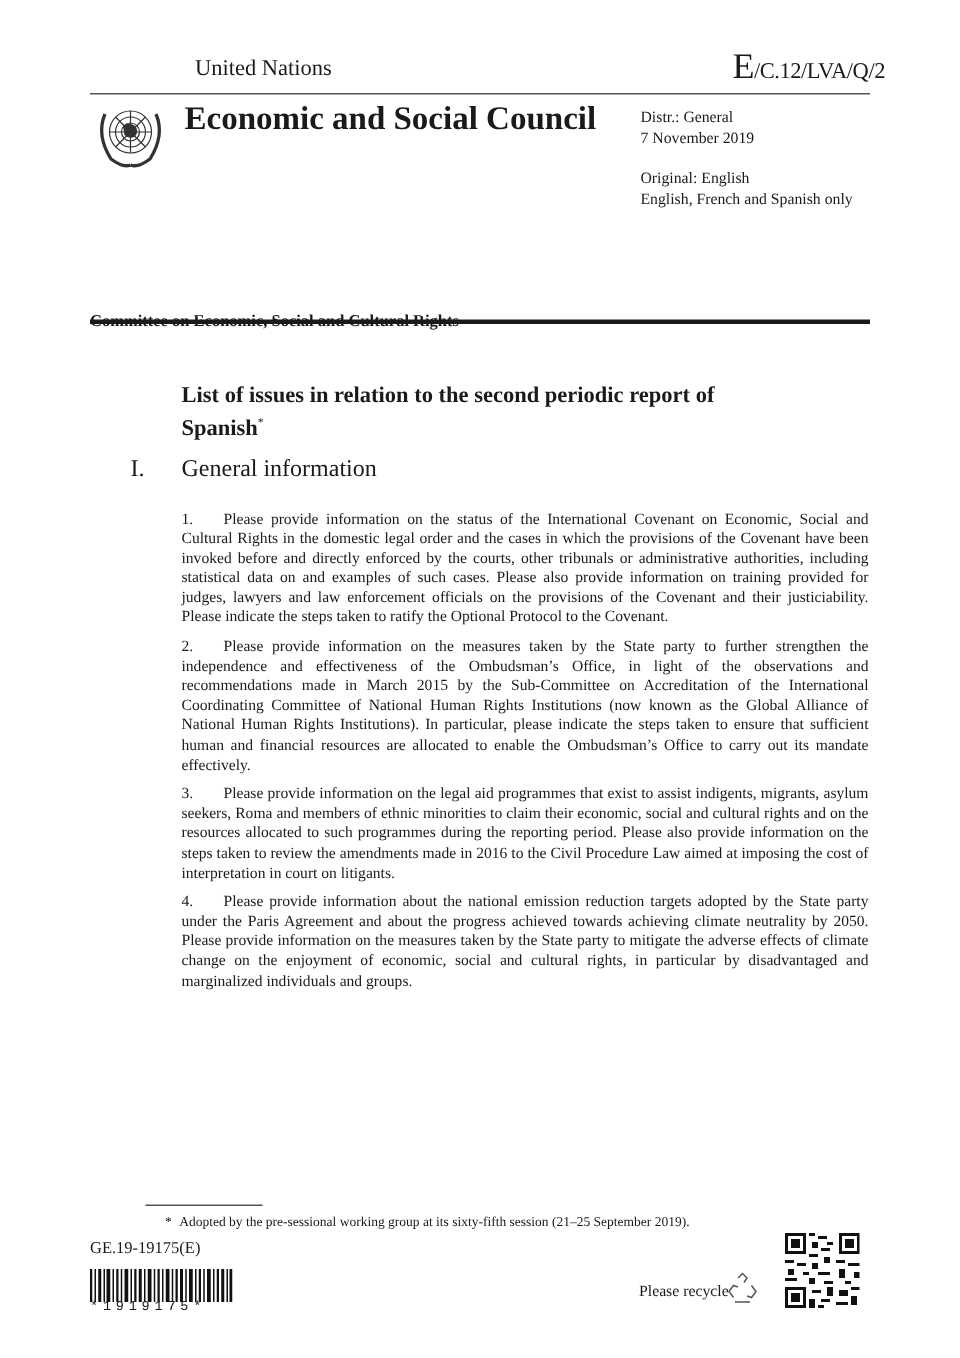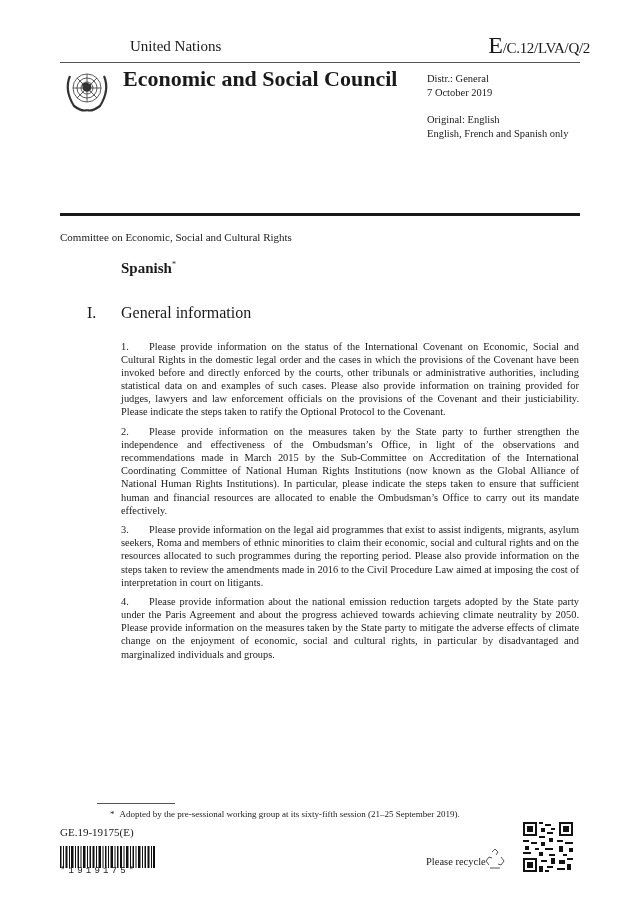--- a/index.html
+++ b/index.html
@@ -8,21 +8,21 @@
   .abs { position: absolute; }
   .un-name { left: 130px; top: 38px; font-size: 15px; }
   .symbol { right: 50px; top: 32px; font-size: 15px; letter-spacing: -0.3px; }
   .symbol .big { font-size: 24px; }
   .rule-top { left: 60px; top: 62px; width: 520px; height: 1px; background: #555; }
   .emblem { left: 62px; top: 66px; width: 50px; height: 48px; }
   .council { left: 123px; top: 66px; font-size: 22px; font-weight: bold; }
   .distr { left: 427px; top: 72px; font-size: 10.5px; line-height: 14px; }
   .distr .gap { height: 13px; }
   .rule-heavy { left: 60px; top: 213px; width: 520px; height: 3px; background: #1a1a1a; }
-  .committee { left: 60px; top: 231px; font-size: 11px; font-weight: normal; }
+  .committee { left: 60px; top: 208px; font-size: 11px; font-weight: bold; }
   .title { left: 121px; top: 256px; width: 420px; font-size: 15px; font-weight: bold; line-height: 17px; }
   .title .star { font-size: 8px; vertical-align: super; font-weight: normal; }
   .section { left: 87px; top: 304px; font-size: 16px; font-weight: normal; }
   .section .num { display: inline-block; width: 34px; }
   .paras { left: 121px; top: 340px; width: 458px; font-size: 10.4px; line-height: 13.1px; text-align: justify; }
   .para { margin: 0 0 6.5px 0; }
   .para .pnum { display: inline-block; width: 28px; }
   .fn-rule { left: 97px; top: 803px; width: 78px; height: 1px; background: #555; }
   .footnote { left: 110px; top: 809px; font-size: 9px; }
   .footnote .fstar { margin-right: 5px; }
@@ -52,30 +52,31 @@
     <path d="M8 10 Q2 24 12 40 Q20 46 25 44" stroke-width="2.2"></path>
     <path d="M42 10 Q48 24 38 40 Q30 46 25 44" stroke-width="2.2"></path>
   </g>
   <path d="M20 18 q4 -3 8 0 q3 3 0 7 q-4 2 -7 -1z" fill="#333"></path>
 </svg>
 
 <div class="abs council">Economic and Social Council</div>
 
 <div class="abs distr">
   <div>Distr.: General</div>
-  <div>7 October 2019</div>
+  <div>7 November 2019</div>
   <div class="gap"></div>
   <div>Original: English</div>
   <div>English, French and Spanish only</div>
 </div>
 
 <div class="abs rule-heavy"></div>
 <div class="abs committee">Committee on Economic, Social and Cultural Rights</div>
 
 <div class="abs title">
+  <div>List of issues in relation to the second periodic report of</div>
   <div><span>Spanish</span><span class="star">*</span></div>
 </div>
 
 <div class="abs section"><span class="num">I.</span><span>General information</span></div>
 
 <div class="abs paras">
   <p class="para"><span class="pnum">1.</span><span>Please provide information on the status of the International Covenant on Economic, Social and Cultural Rights in the domestic legal order and the cases in which the provisions of the Covenant have been invoked before and directly enforced by the courts, other tribunals or administrative authorities, including statistical data on and examples of such cases. Please also provide information on training provided for judges, lawyers and law enforcement officials on the provisions of the Covenant and their justiciability. Please indicate the steps taken to ratify the Optional Protocol to the Covenant.</span></p>
   <p class="para"><span class="pnum">2.</span><span>Please provide information on the measures taken by the State party to further strengthen the independence and effectiveness of the Ombudsman’s Office, in light of the observations and recommendations made in March 2015 by the Sub-Committee on Accreditation of the International Coordinating Committee of National Human Rights Institutions (now known as the Global Alliance of National Human Rights Institutions). In particular, please indicate the steps taken to ensure that sufficient human and financial resources are allocated to enable the Ombudsman’s Office to carry out its mandate effectively.</span></p>
   <p class="para"><span class="pnum">3.</span><span>Please provide information on the legal aid programmes that exist to assist indigents, migrants, asylum seekers, Roma and members of ethnic minorities to claim their economic, social and cultural rights and on the resources allocated to such programmes during the reporting period. Please also provide information on the steps taken to review the amendments made in 2016 to the Civil Procedure Law aimed at imposing the cost of interpretation in court on litigants.</span></p>
   <p class="para"><span class="pnum">4.</span><span>Please provide information about the national emission reduction targets adopted by the State party under the Paris Agreement and about the progress achieved towards achieving climate neutrality by 2050. Please provide information on the measures taken by the State party to mitigate the adverse effects of climate change on the enjoyment of economic, social and cultural rights, in particular by disadvantaged and marginalized individuals and groups.</span></p>

